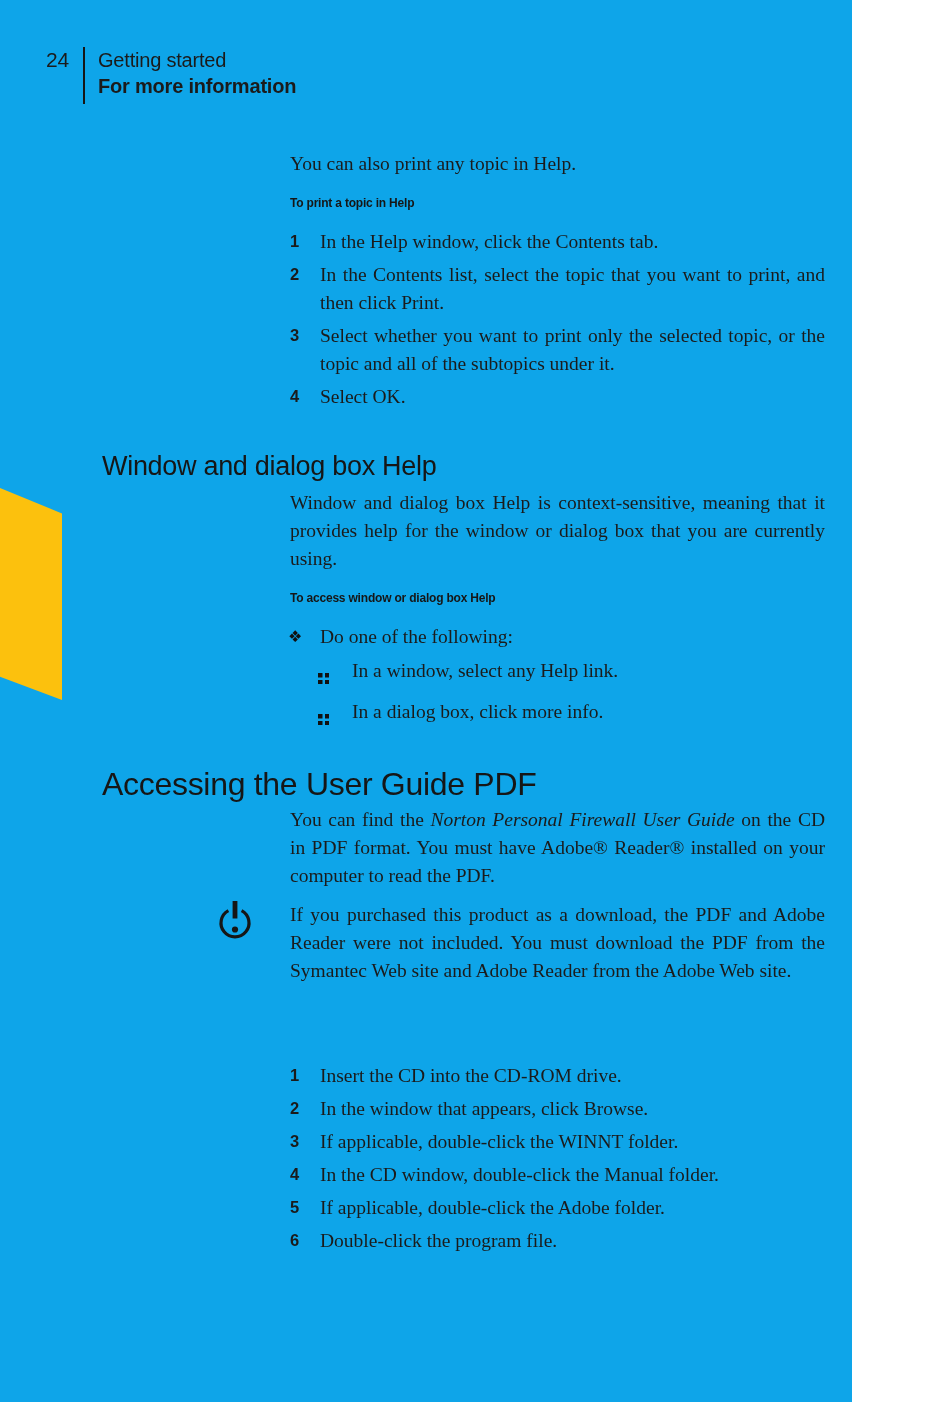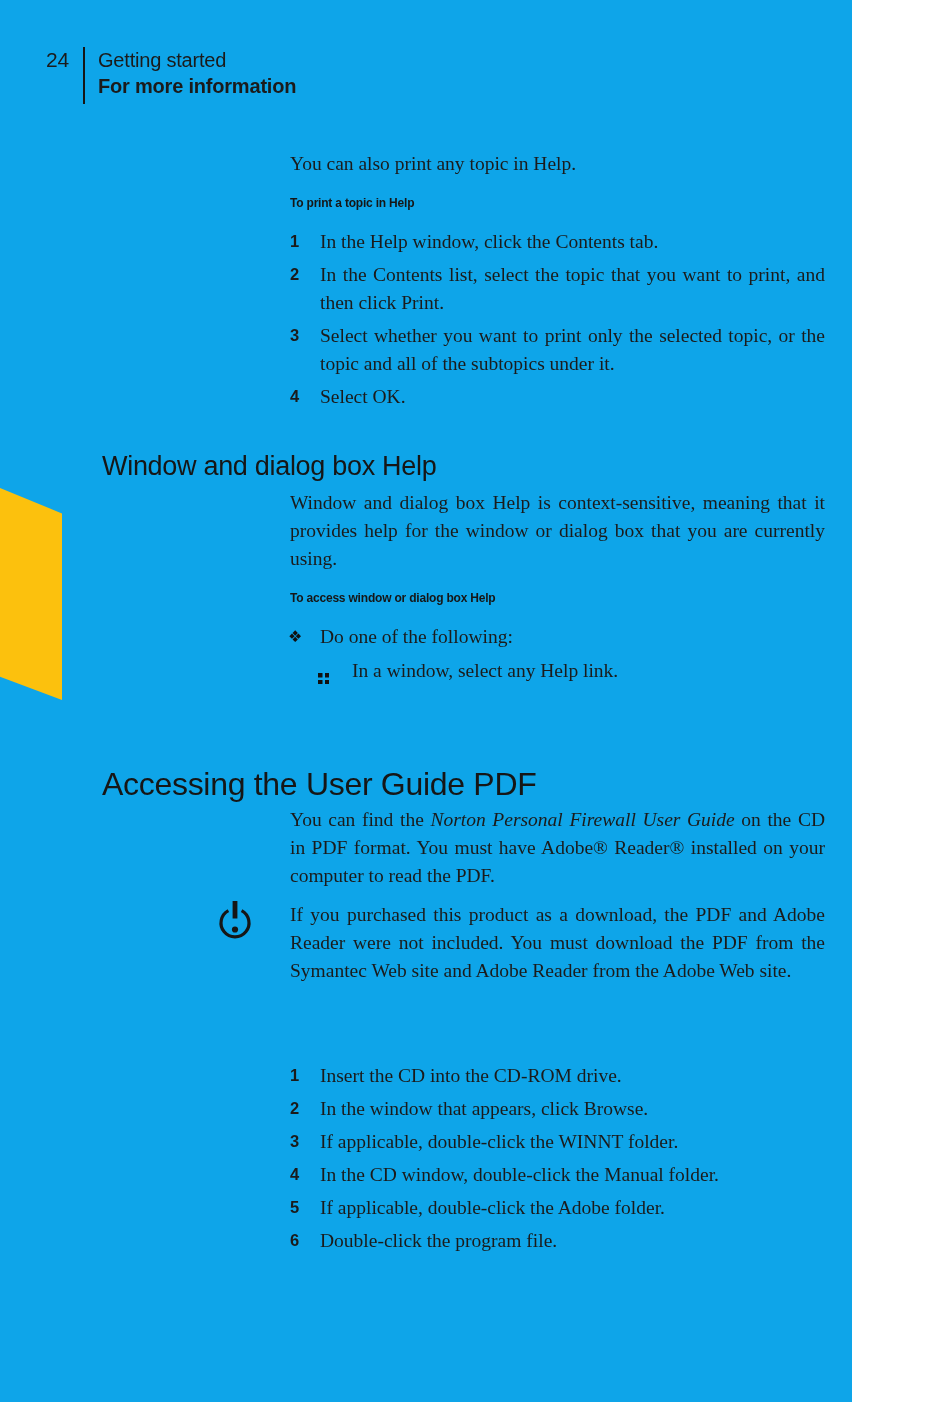--- a/index.html
+++ b/index.html
@@ -128,20 +128,24 @@
 
   <div class="bullets" style="top:623px;">
     <div class="brow">
       <span class="bmark">❖</span>
       <p class="btext">Do one of the following:</p>
     </div>
     <div class="brow subrow">
       <span class="bmark"><span class="sqbullet"></span></span>
       <p class="btext"><span>In a window, select any Help link.</span><b></b><span></span></p>
     </div>
+    <div class="brow subrow">
+      <span class="bmark"><span class="sqbullet"></span></span>
+      <p class="btext"><span>In a dialog box, click </span><b>more info</b><span>.</span></p>
+    </div>
   </div>
 
   <h1 class="h-section h-main">Accessing the User Guide PDF</h1>
 
   <p class="body" style="top:806px;"><span>You can find the </span><i>Norton Personal Firewall User Guide</i><span> on the CD in PDF format. You must have Adobe® Reader® installed on your computer to read the PDF.</span></p>
 
   <svg class="noteicon" viewBox="0 0 40 38" xmlns="http://www.w3.org/2000/svg">
     <path d="M13.4 9.6 A14 14 0 1 0 26.6 9.6" fill="none" stroke="#161616" stroke-width="3.2"></path>
     <rect x="17.6" y="0" width="4.8" height="17.5" fill="#161616"></rect>
     <circle cx="20" cy="28.5" r="3.1" fill="#161616"></circle>

